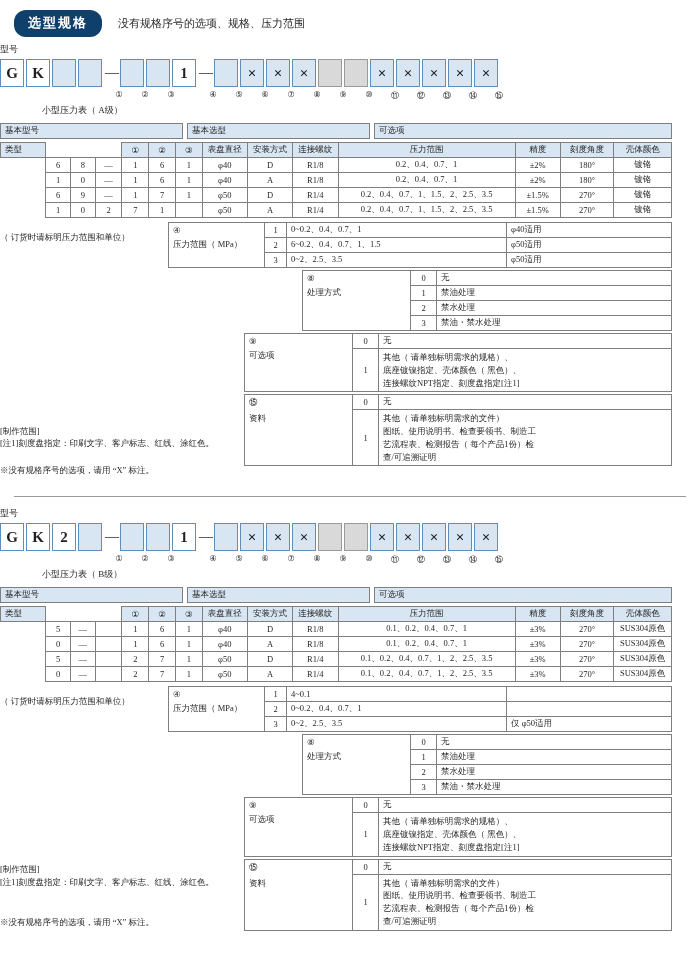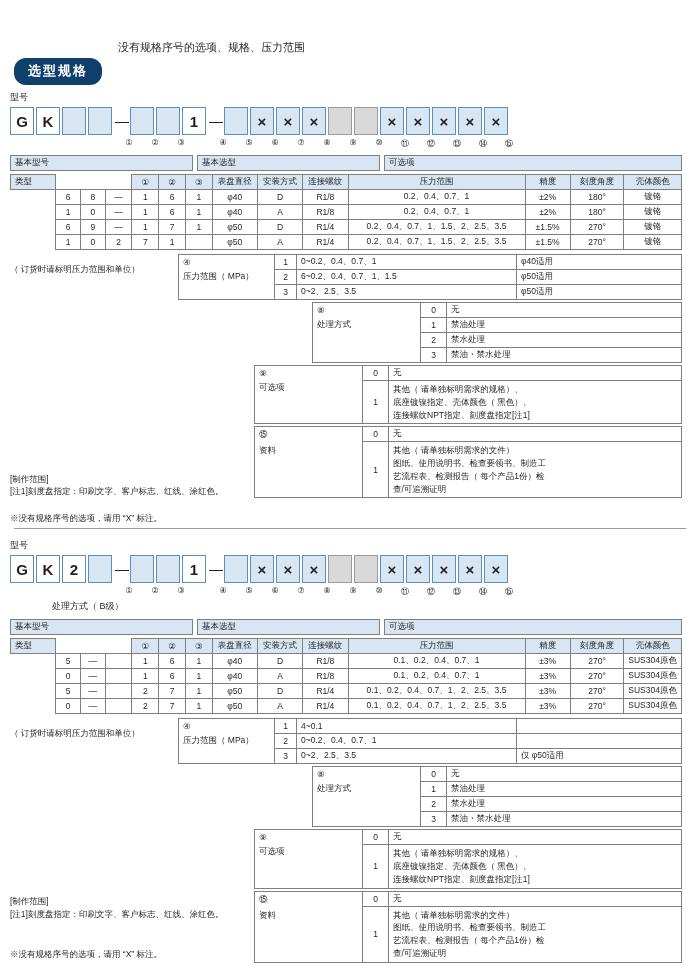--- a/index.html
+++ b/index.html
@@ -13,31 +13,30 @@
     position:relative;
   }
   .page { position:relative; width:700px; height:971px; }
 
   
   .hdr { display:flex; align-items:center; padding:10px 0 6px 14px; }
   .hdr-badge {
     background:#0f3f6b; color:#ffffff; font-size:13px; font-weight:bold;
     padding:4px 14px 5px 14px; border-radius:12px; letter-spacing:2px;
     position:relative;
-    margin-top:48px;
   }
   .hdr-badge:before{
     content:""; position:absolute; left:6px; top:50%; width:6px; height:6px;
     background:#ffffff; border-radius:50%; transform:translateY(-50%);
     display:none;
   }
   .hdr-sub { margin-left:16px; font-size:11px; color:#231f20; }
 
   
-  .block { position:relative; margin:0 10px; }
+  .block { position:relative; margin:0 0;font-family:Liberation Serif, serif; }
   .label-small { font-size:9px; margin:0 0 2px 0; }
 
   
   .coderow { display:flex; align-items:center; height:30px; }
   .cell {
     width:24px; height:28px; border:1px solid #5b8fbe; margin-right:2px;
     display:flex; align-items:center; justify-content:center;
     font-size:15px; font-weight:bold; color:#231f20; background:#ffffff;
   }
   .cell.fill { background:#d7e6f2; }
@@ -113,20 +112,21 @@
       <div class="n" style="width:26px">⑧</div>
       <div class="n" style="width:26px">⑨</div>
       <div class="n" style="width:26px">⑩</div>
       <div class="n" style="width:26px">⑪</div>
       <div class="n" style="width:26px">⑫</div>
       <div class="n" style="width:26px">⑬</div>
       <div class="n" style="width:26px">⑭</div>
       <div class="n" style="width:26px">⑮</div>
     </div>
 
+    <div class="small-note" style="margin-left:42px">小型压力表（ A级）</div>
 
     <table style="margin-top:6px; width:672px">
       <tbody>
           <tr>
         <td class="hd lbl-left" style="width:182px">基本型号</td>
         <td class="nb" style="width:4px"></td>
         <td class="hd lbl-left" style="width:182px">基本选型</td>
         <td class="nb" style="width:4px"></td>
         <td class="hd lbl-left">可选项</td>
       </tr>
@@ -397,21 +397,21 @@
       <div class="n" style="width:26px">⑧</div>
       <div class="n" style="width:26px">⑨</div>
       <div class="n" style="width:26px">⑩</div>
       <div class="n" style="width:26px">⑪</div>
       <div class="n" style="width:26px">⑫</div>
       <div class="n" style="width:26px">⑬</div>
       <div class="n" style="width:26px">⑭</div>
       <div class="n" style="width:26px">⑮</div>
     </div>
 
-    <div class="small-note" style="margin-left:42px">处理方式（ B级）</div>
+    <div class="small-note" style="margin-left:42px">小型压力表（ B级）</div>
 
     <table style="margin-top:6px; width:672px">
       <tbody>
           <tr>
         <td class="hd lbl-left" style="width:182px">基本型号</td>
         <td class="nb" style="width:4px"></td>
         <td class="hd lbl-left" style="width:182px">基本选型</td>
         <td class="nb" style="width:4px"></td>
         <td class="hd lbl-left">可选项</td>
       </tr>

